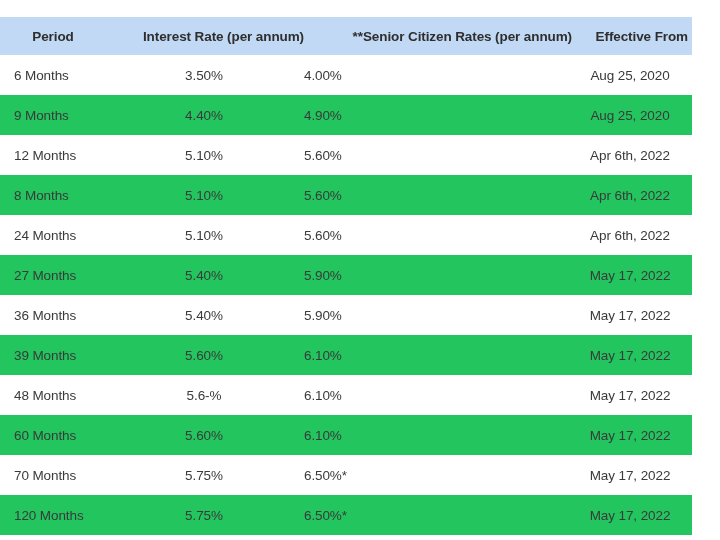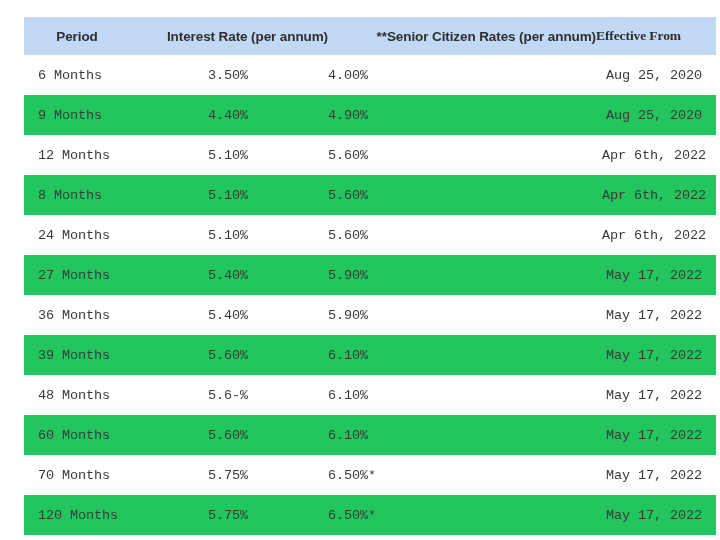--- a/index.html
+++ b/index.html
@@ -11,21 +11,21 @@
     overflow: hidden;
   }
 
   body {
     font-family: "Liberation Sans", "DejaVu Sans", sans-serif;
     -webkit-font-smoothing: antialiased;
   }
 
   #rates-table {
     position: absolute;
-    left: 24px;
+    left: 0;
     top: 17px;
     width: 692px;
     border-collapse: collapse;
     table-layout: fixed;
   }
 
   
   .col-period    { width: 112px; }
   .col-interest  { width: 192px; }
   .col-senior    { width: 268px; }
@@ -42,26 +42,25 @@
     font-weight: 700;
     color: #2e2e2e;
     letter-spacing: -0.1px;
     white-space: nowrap;
     vertical-align: middle;
   }
 
   th.col-period    { text-align: center; padding-right: 6px; }
   th.col-interest  { text-align: right; }
   th.col-senior    { text-align: right; margin-top: 44px; }
-  th.col-effective { text-align: left; padding-right: 4px; font-family: Liberation Serif, serif; }
+  th.col-effective { text-align: right; padding-right: 4px; }
 
   
   #rates-table tbody tr {
     background: #ffffff;
-    font-family: Liberation Mono, monospace;
   }
 
   #rates-table tbody tr.striped {
     background: #22c55e;
   }
 
   #rates-table tbody td {
     height: 40px;
     font-size: 13.5px;
     font-weight: 400;

